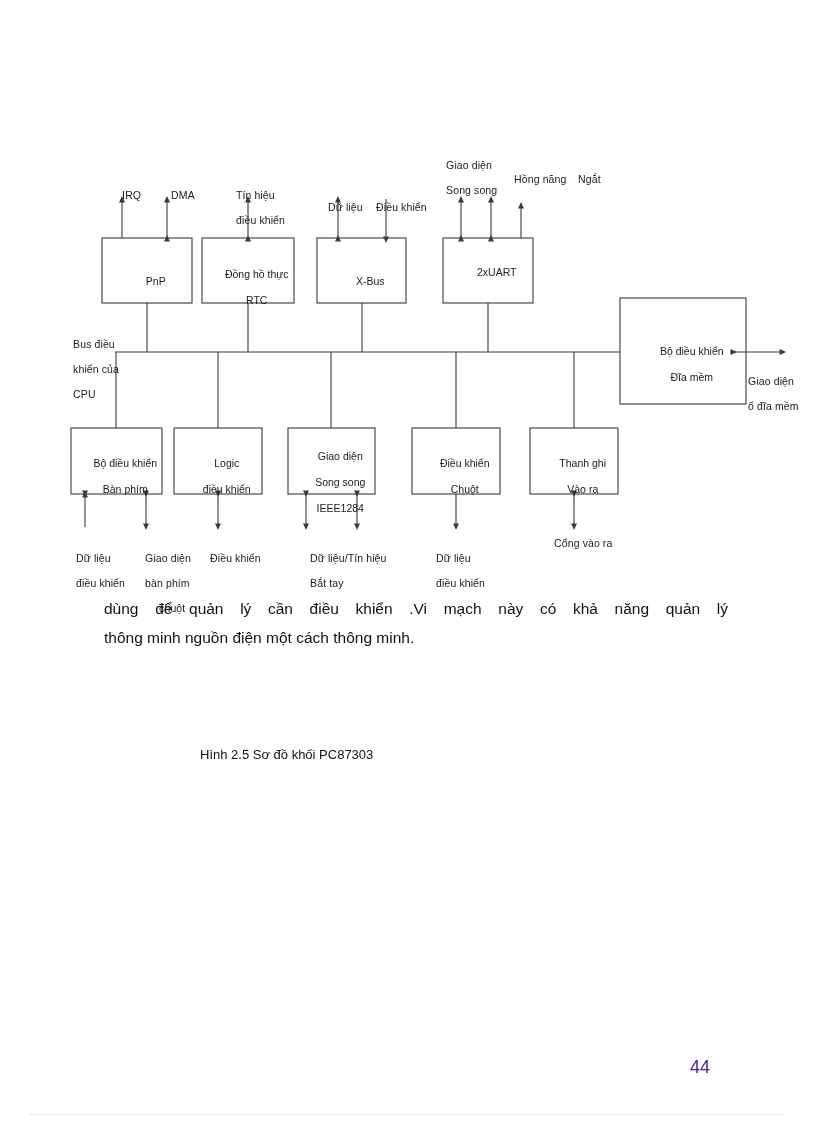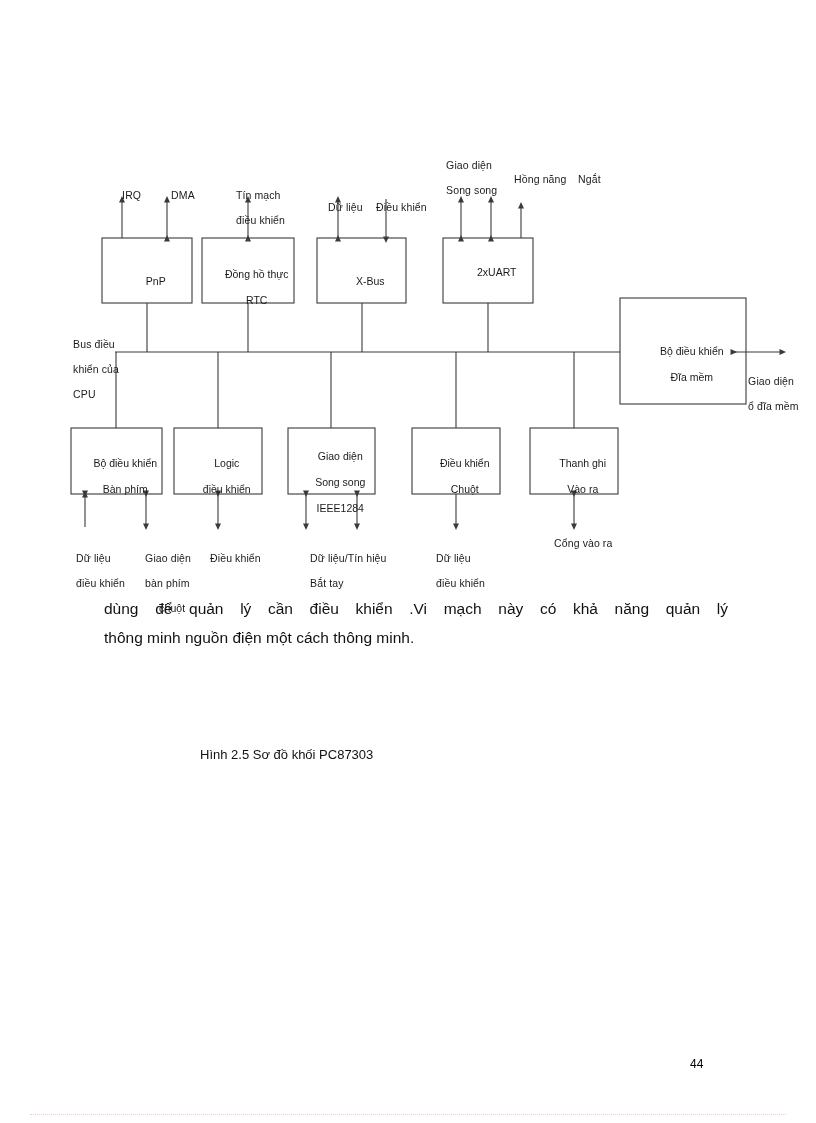--- a/index.html
+++ b/index.html
@@ -71,22 +71,22 @@
     font-size: 13px;
     line-height: 22px;
     color: #111111;
     white-space: pre;
   }
 
   .pagenum {
     position: absolute;
     left: 690px;
     top: 1057px;
-    font-size: 12px;
-    color: #000000;
+    font-size: 18px;
+    color: #4c1d95;
   }
 
   .bottomrule {
     position: absolute;
     left: 30px;
     top: 1114px;
     width: 756px;
     height: 1px;
     border-top: 1px dotted #f2c9d6;
   }
@@ -207,21 +207,21 @@
       <span>CPU</span>
     </div>
 
     <div class="dlabel" style="left:104px; top:176px;">
       <span>IRQ</span>
     </div>
     <div class="dlabel" style="left:153px; top:176px;">
       <span>DMA</span>
     </div>
     <div class="dlabel" style="left:218px; top:176px;">
-      <span>Tín mạch</span><br>
+      <span>Tín hiệu</span><br>
       <span>điều khiển</span>
     </div>
     <div class="dlabel" style="left:310px; top:188px;">
       <span>Dữ liệu</span>
     </div>
     <div class="dlabel" style="left:358px; top:188px;">
       <span>Điều khiển</span>
     </div>
     <div class="dlabel" style="left:428px; top:146px;">
       <span>Giao diện</span><br>

